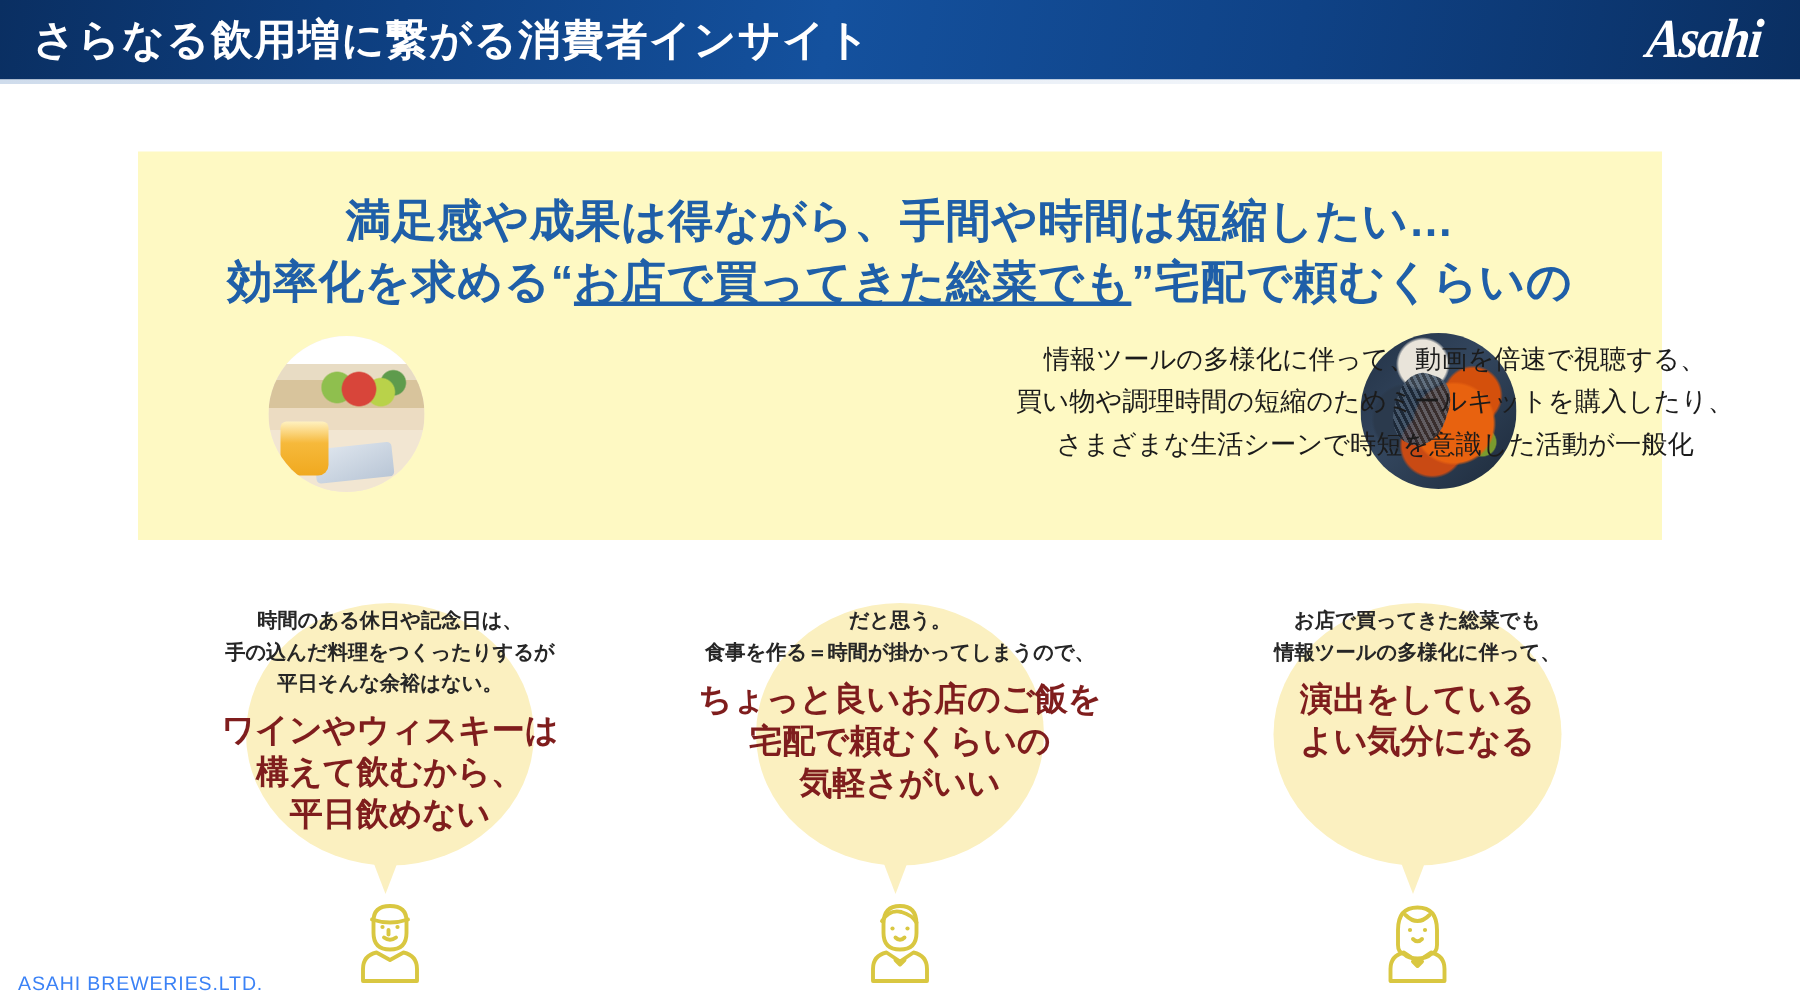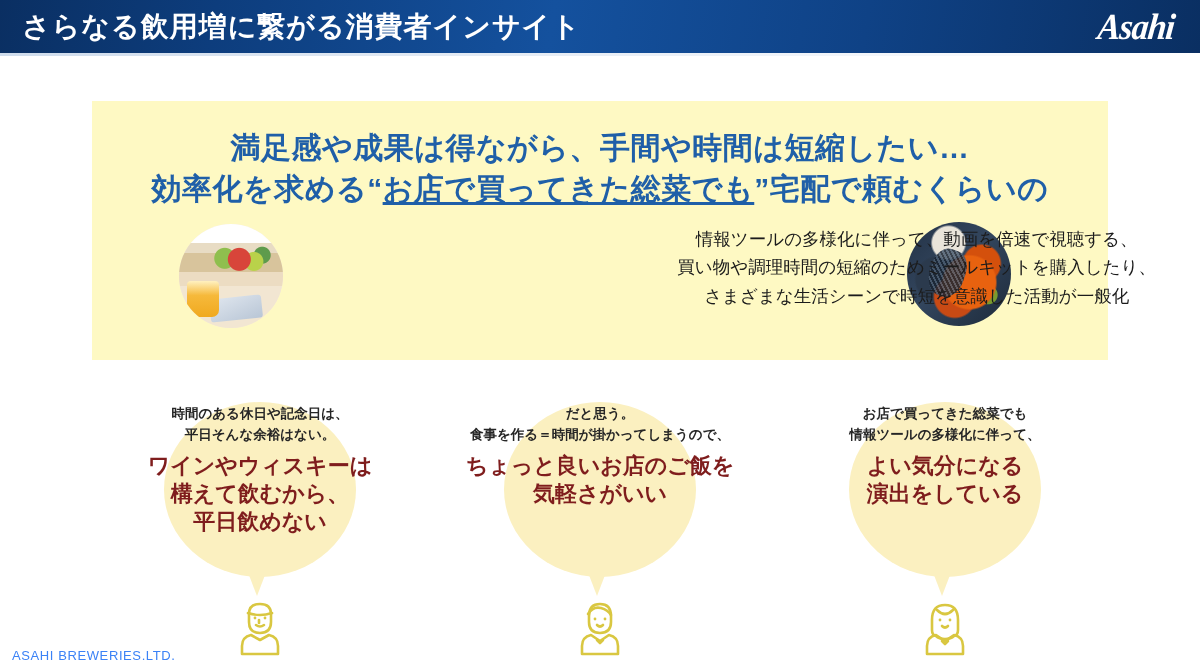--- a/index.html
+++ b/index.html
@@ -214,20 +214,21 @@
 </div>
 
 <div class="bubbles">
 
   <div class="col c1">
     <div class="bubble-shape"></div>
     <div class="bubble-tail"></div>
     <div class="bubble-text">
       <div class="quote-small">
         <div>時間のある休日や記念日は、</div>
+        <div>手の込んだ料理をつくったりするが</div>
         <div>平日そんな余裕はない。</div>
       </div>
       <div class="quote-big">
         <div>ワインやウィスキーは</div>
         <div>構えて飲むから、</div>
         <div>平日飲めない</div>
       </div>
     </div>
     <svg class="person-icon" viewBox="0 0 64 62">
       <g fill="none" stroke="#d9c741" stroke-width="2.6" stroke-linecap="round" stroke-linejoin="round">
@@ -245,20 +246,21 @@
   <div class="col c2">
     <div class="bubble-shape"></div>
     <div class="bubble-tail"></div>
     <div class="bubble-text">
       <div class="quote-small">
         <div>だと思う。</div>
         <div>食事を作る＝時間が掛かってしまうので、</div>
       </div>
       <div class="quote-big">
         <div>ちょっと良いお店のご飯を</div>
+        <div>宅配で頼むくらいの</div>
         <div>気軽さがいい</div>
       </div>
     </div>
     <svg class="person-icon" viewBox="0 0 64 62">
       <g fill="none" stroke="#d9c741" stroke-width="2.6" stroke-linecap="round" stroke-linejoin="round">
         <path d="M21 20 q0-12 11-12 q11 0 11 12 v6 q0 11-11 11 q-11 0-11-11 z"></path>
         <path d="M20 18 q5-8 13-6 q7 2 10 7"></path>
         <circle cx="27" cy="23" r="1.4" fill="#d9c741" stroke="none"></circle>
         <circle cx="37" cy="23" r="1.4" fill="#d9c741" stroke="none"></circle>
         <path d="M29 29 q3 3 6 0"></path>
@@ -270,22 +272,22 @@
 
   <div class="col c3">
     <div class="bubble-shape"></div>
     <div class="bubble-tail"></div>
     <div class="bubble-text">
       <div class="quote-small">
         <div>お店で買ってきた総菜でも</div>
         <div>情報ツールの多様化に伴って、</div>
       </div>
       <div class="quote-big">
+        <div>演出をしている</div>
         <div>よい気分になる</div>
-        <div>演出をしている</div>
       </div>
     </div>
     <svg class="person-icon" viewBox="0 0 64 62">
       <g fill="none" stroke="#d9c741" stroke-width="2.6" stroke-linecap="round" stroke-linejoin="round">
         <path d="M19 24 q0-15 13-15 q13 0 13 15 v10 q0 5-4 6 q-3 3-9 3 q-6 0-9-3 q-4-1-4-6 z"></path>
         <path d="M24 14 q8 8 16 0"></path>
         <circle cx="27" cy="24" r="1.4" fill="#d9c741" stroke="none"></circle>
         <circle cx="37" cy="24" r="1.4" fill="#d9c741" stroke="none"></circle>
         <path d="M29 30 q3 3 6 0"></path>
         <path d="M14 58 v-8 q0-9 9-11 l9 6 l9-6 q9 2 9 11 v8 z"></path>

